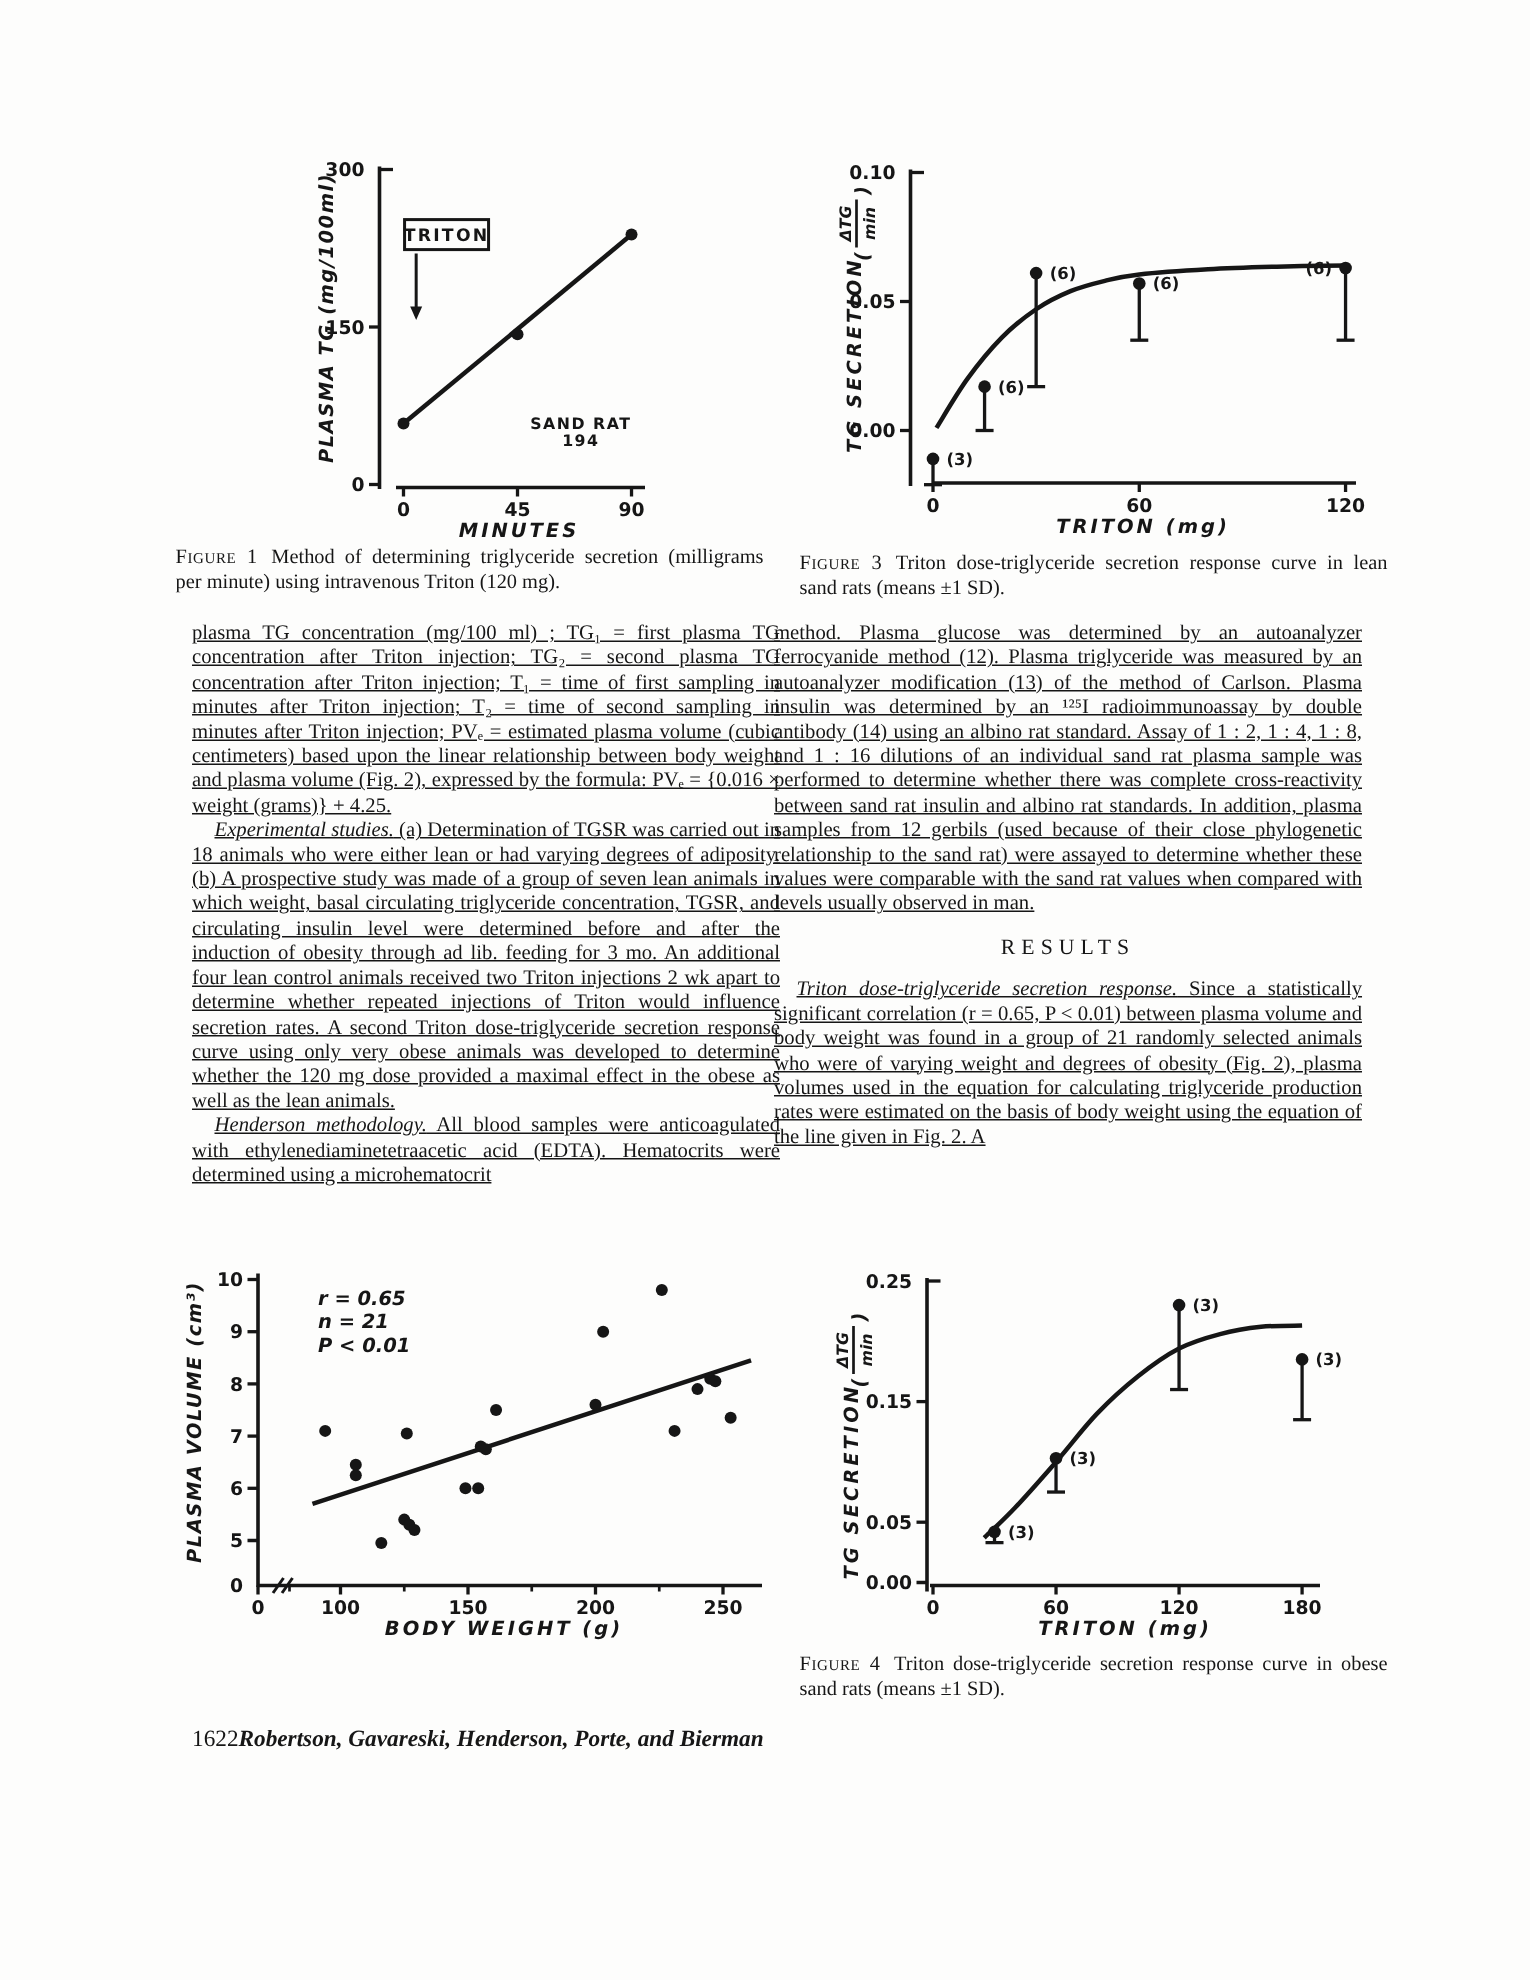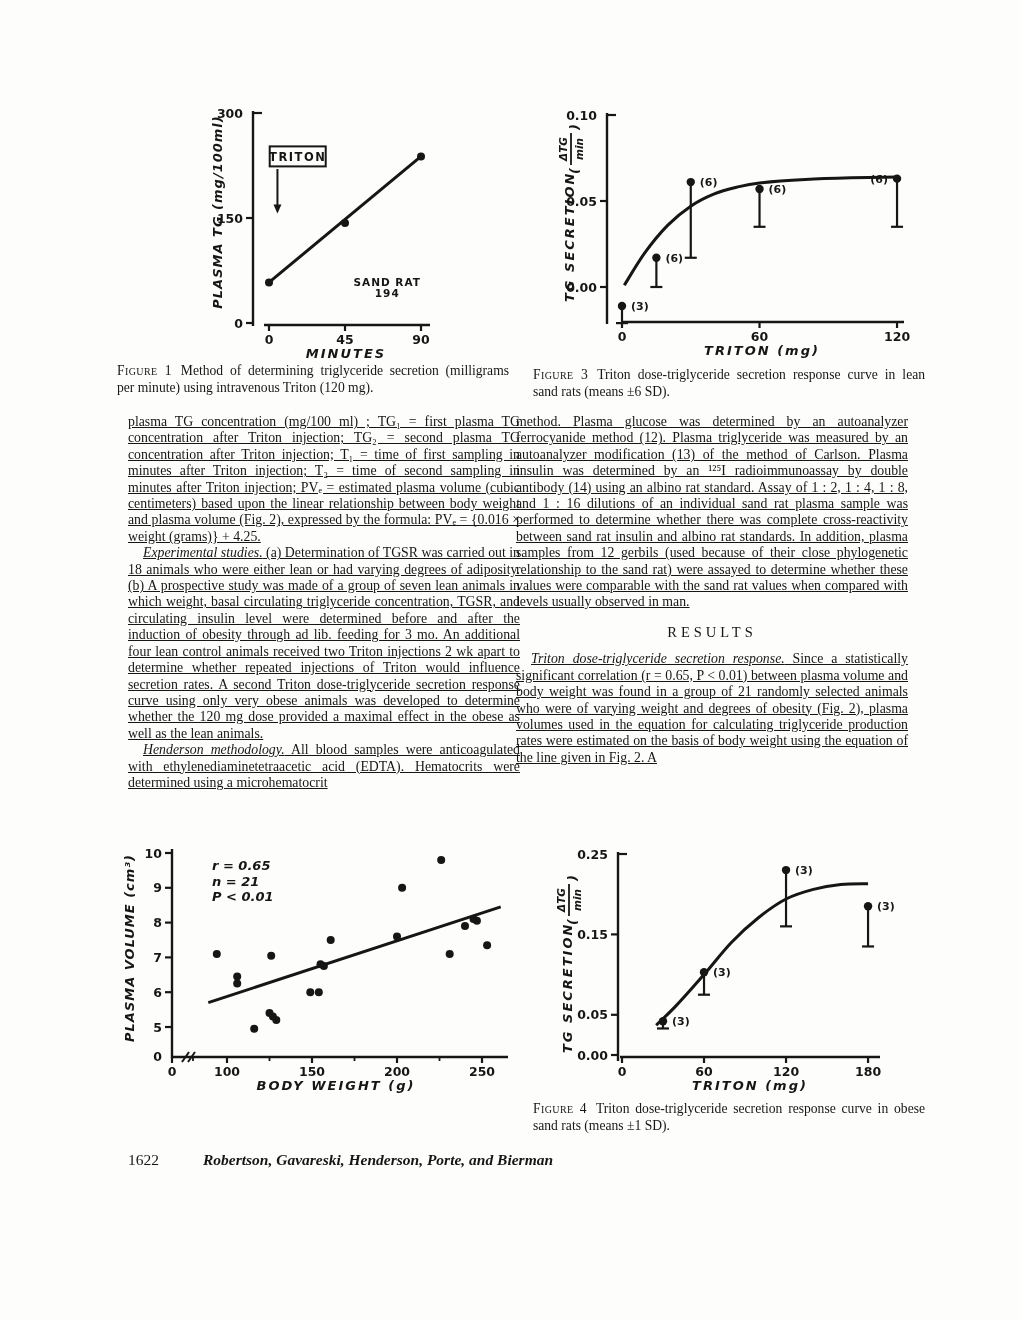--- a/index.html
+++ b/index.html
@@ -13,21 +13,21 @@
   .fig { position:absolute; }
   .caption { position:absolute; font-size:13.6px; line-height:17px; text-align:justify; }
   .figlabel { font-variant:small-caps; letter-spacing:.4px; margin-right:9px; }
   .col { position:absolute; font-size:13.8px; line-height:16.4px; text-align:justify; }
   .col p { margin:0;text-decoration:underline; }
   .col p.ind { text-indent:15px; }
   .lead { font-style:italic; }
   .results { font-size:14.5px; font-weight:400; letter-spacing:4px; text-align:center; margin:13px 0 11px 0; }
   .footer { position:absolute; left:128px; top:1151px; font-size:15.5px; }
   .pageno { display:inline-block; }
-  .authors { font-style:italic; font-weight:bold; margin-left:44px; }
+  .authors { font-style:italic; font-weight:bold; }
 </style>
 </head>
 <body>
 
 <div class="page">
 
   <div class="fig" id="fig1-box" style="left:118px; top:88px;  width:420px; height:274px;"><svg width="420" height="274" viewBox="0 0 420 274" role="img">
         <line x1="135" y1="23" x2="135" y2="238" stroke="#161616" stroke-width="2.4" stroke-linecap="butt"></line>
         <line x1="146" y1="237" x2="312" y2="237" stroke="#161616" stroke-width="2.4" stroke-linecap="butt"></line>
         <line x1="128" y1="235" x2="135" y2="235" stroke="#161616" stroke-width="2.2" stroke-linecap="butt"></line>
@@ -205,21 +205,21 @@
         <line x1="340.06" y1="63.25999999999999" x2="340.06" y2="103.46" stroke="#161616" stroke-width="2.2" stroke-linecap="butt"></line>
         <line x1="334.06" y1="103.46" x2="346.06" y2="103.46" stroke="#161616" stroke-width="2.2" stroke-linecap="butt"></line>
         <circle cx="340.06" cy="63.25999999999999" r="4.2" fill="#161616"></circle>
         <text x="349.06" y="67.25999999999999" text-anchor="start" fill="#161616" style="font-family: &quot;DejaVu Sans&quot;, sans-serif; font-size: 11px; font-weight: bold;">(3)</text>
       </svg></div>
 
   <div class="caption" style="left:117px; top:362px; width:392px;">
     <span class="figlabel">Figure 1</span><span>Method of determining triglyceride secretion (milligrams per minute) using intravenous Triton (120 mg).</span>
   </div>
   <div class="caption" style="left:533px; top:366px; width:392px;">
-    <span class="figlabel">Figure 3</span><span>Triton dose-triglyceride secretion response curve in lean sand rats (means ±6 SD).</span>
+    <span class="figlabel">Figure 3</span><span>Triton dose-triglyceride secretion response curve in lean sand rats (means ±1 SD).</span>
   </div>
   <div class="caption" style="left:533px; top:1100px; width:392px;">
     <span class="figlabel">Figure 4</span><span>Triton dose-triglyceride secretion response curve in obese sand rats (means ±1 SD).</span>
   </div>
 
   <div class="col" style="left:128px; top:414px; width:392px;">
     <p><span class="lead"></span><span>plasma TG concentration (mg/100 ml) ; TG₁ = first plasma TG concentration after Triton injection; TG₂ = second plasma TG concentration after Triton injection; T₁ = time of first sampling in minutes after Triton injection; T₂ = time of second sampling in minutes after Triton injection; PVₑ = estimated plasma volume (cubic centimeters) based upon the linear relationship between body weight and plasma volume (Fig. 2), expressed by the formula: PVₑ = {0.016 × weight (grams)} + 4.25.</span></p>
     <p class="ind"><span class="lead">Experimental studies.</span><span> (a) Determination of TGSR was carried out in 18 animals who were either lean or had varying degrees of adiposity. (b) A prospective study was made of a group of seven lean animals in which weight, basal circulating triglyceride concentration, TGSR, and circulating insulin level were determined before and after the induction of obesity through ad lib. feeding for 3 mo. An additional four lean control animals received two Triton injections 2 wk apart to determine whether repeated injections of Triton would influence secretion rates. A second Triton dose-triglyceride secretion response curve using only very obese animals was developed to determine whether the 120 mg dose provided a maximal effect in the obese as well as the lean animals.</span></p>
     <p class="ind"><span class="lead">Henderson methodology.</span><span> All blood samples were anticoagulated with ethylenediaminetetraacetic acid (EDTA). Hematocrits were determined using a microhematocrit</span></p>
   </div>

